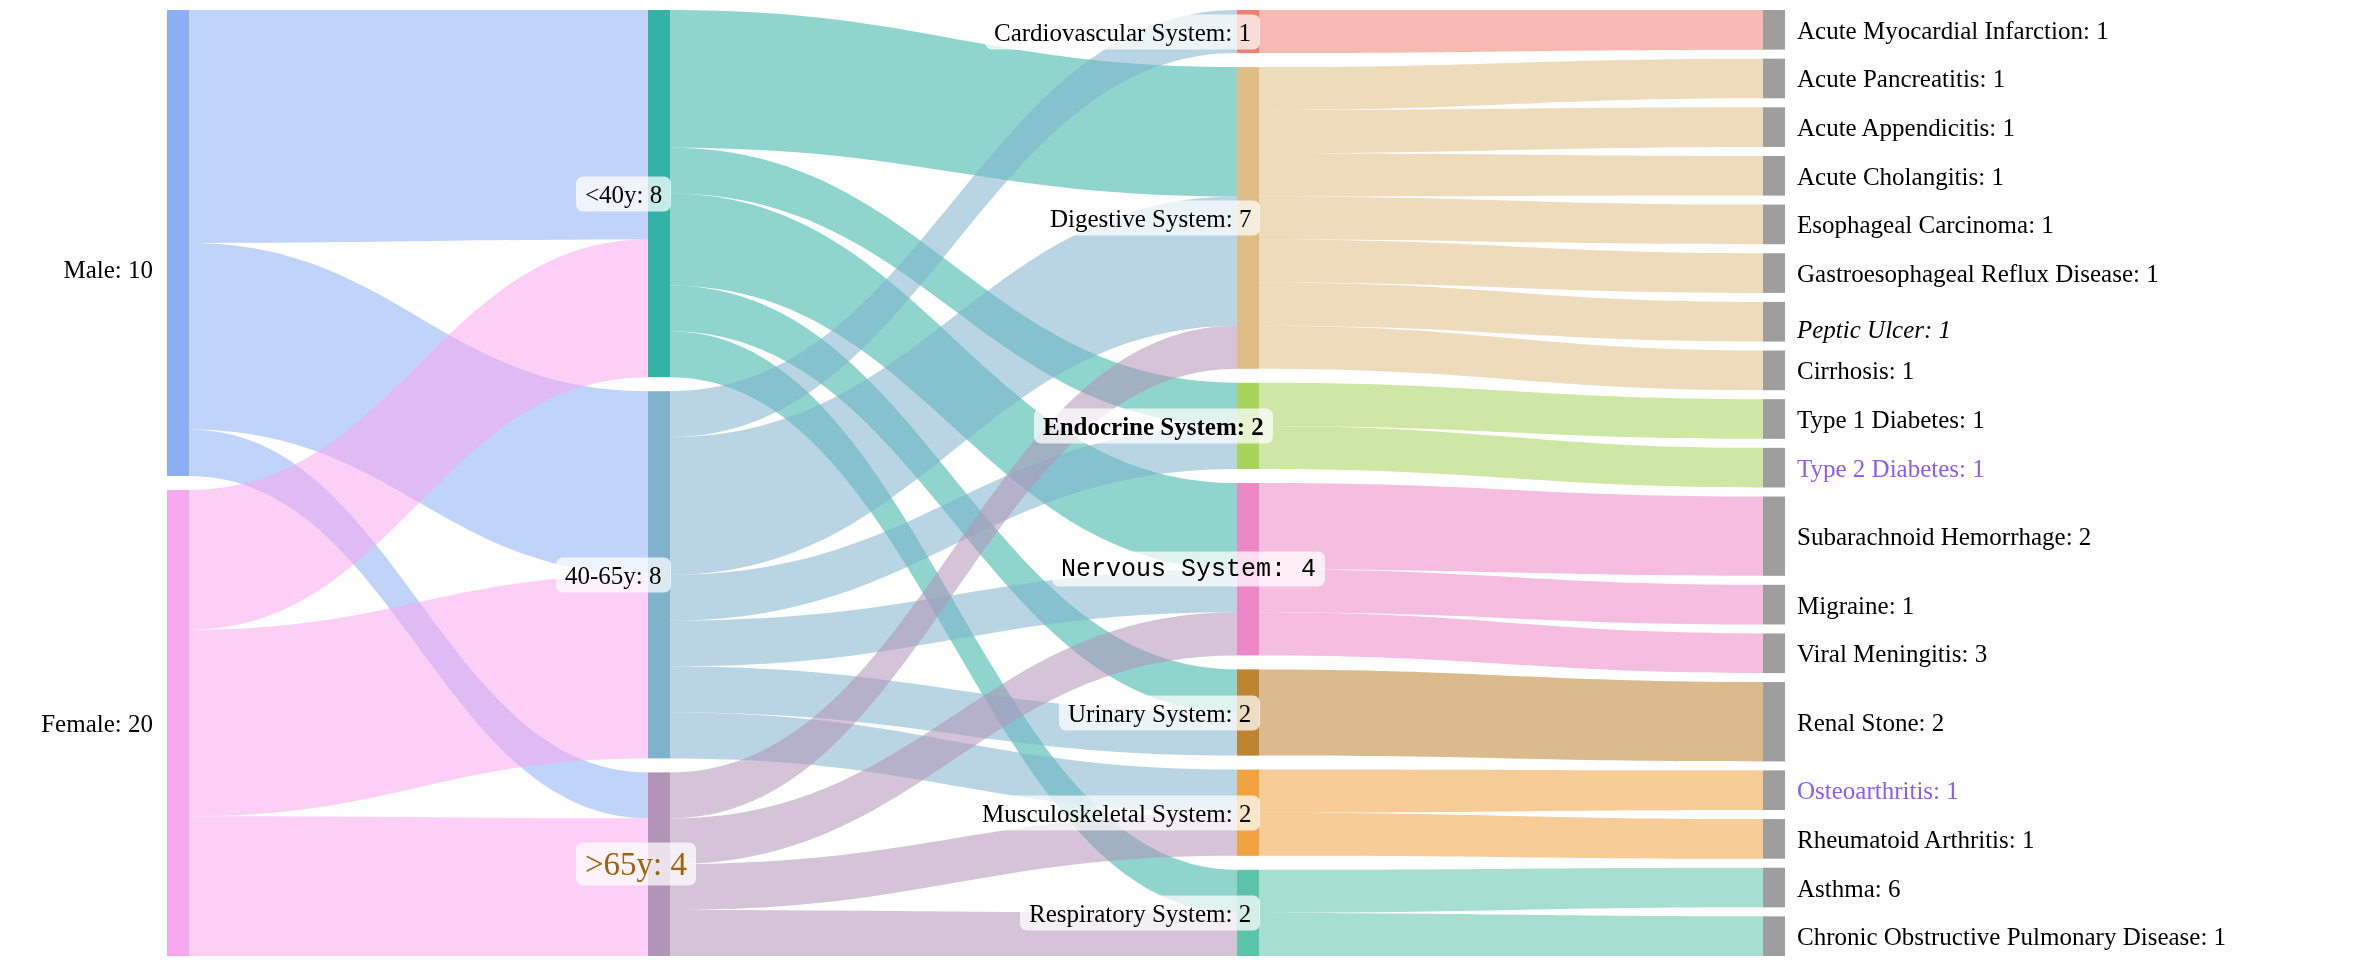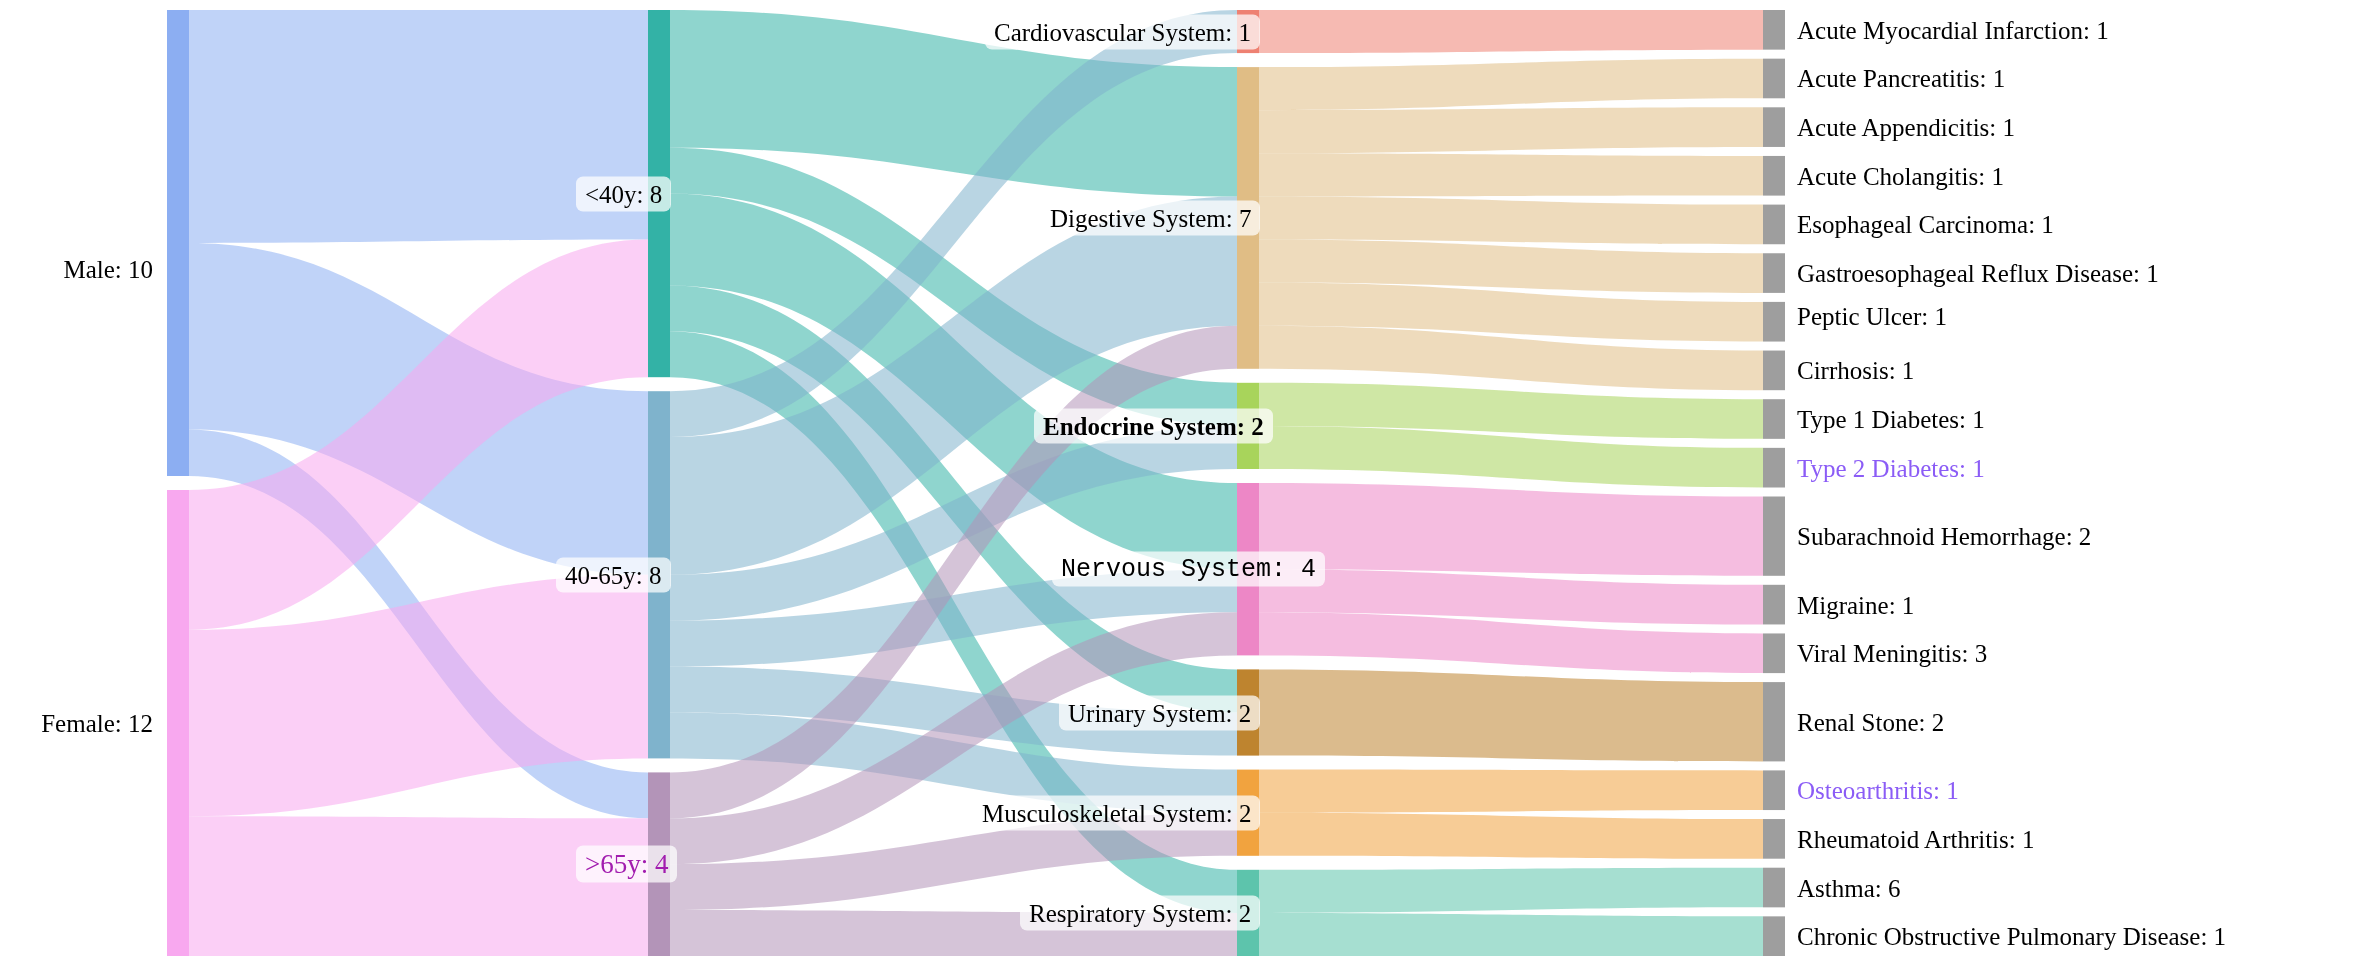--- a/index.html
+++ b/index.html
@@ -95,38 +95,38 @@
         <rect x="1763" y="633.4499999999998" width="22" height="39.65" fill="#9E9E9E"></rect>
         <rect x="1763" y="682.0999999999998" width="22" height="79.3" fill="#9E9E9E"></rect>
         <rect x="1763" y="770.3999999999997" width="22" height="39.65" fill="#9E9E9E"></rect>
         <rect x="1763" y="819.0499999999997" width="22" height="39.65" fill="#9E9E9E"></rect>
         <rect x="1763" y="867.6999999999997" width="22" height="39.65" fill="#9E9E9E"></rect>
         <rect x="1763" y="916.3499999999997" width="22" height="39.65" fill="#9E9E9E"></rect>
       </g>
   </svg>
   <div id="labels-layer">
       <div class="nodelabel plain" style="font-size: 25px; color: rgb(0, 0, 0); top: 243px; left: 0px; width: 153px; text-align: right; background: transparent; margin-top: 26px;">Male: 10</div>
-      <div class="nodelabel plain" style="font-size: 25px; color: rgb(0, 0, 0); top: 723px; left: 0px; width: 153px; text-align: right; background: transparent;">Female: 12</div>
+      <div class="nodelabel plain" style="font-size: 25px; color: rgb(0, 0, 0); top: 723px; left: 0px; width: 153px; text-align: right; background: transparent;">Female: 20</div>
       <div class="nodelabel" style="font-size: 25px; color: rgb(0, 0, 0); top: 193.6px; left: 576px; visibility: visible;">&lt;40y: 8</div>
       <div class="nodelabel" style="font-size: 25px; color: rgb(0, 0, 0); top: 574.8px; left: 556px; visibility: visible;">40-65y: 8</div>
-      <div class="nodelabel" style="font-size: 27px; color: #a21caf; top: 864.2px; left: 576px; visibility: visible; text-align: center;">&gt;65y: 4</div>
+      <div class="nodelabel" style="font-size: 33px; color: #a16207; top: 864.2px; left: 576px; visibility: visible; text-align: center;">&gt;65y: 4</div>
       <div class="nodelabel" style="font-size: 25px; color: rgb(0, 0, 0); top: 31.55px; left: 985px; visibility: visible;">Cardiovascular System: 1</div>
       <div class="nodelabel" style="font-size: 25px; color: rgb(0, 0, 0); top: 217.95px; left: 1041px; visibility: visible;">Digestive System: 7</div>
       <div class="nodelabel" style="font-size: 25px; color: rgb(0, 0, 0); top: 425.9px; left: 1034px; visibility: visible; font-weight: bold;">Endocrine System: 2</div>
       <div class="nodelabel" style="font-size: 25px; color: rgb(0, 0, 0); top: 569.2px; left: 1052px; visibility: visible; font-family: Liberation Mono, monospace;">Nervous System: 4</div>
       <div class="nodelabel" style="font-size: 25px; color: rgb(0, 0, 0); top: 712.5px; left: 1059px; visibility: visible;">Urinary System: 2</div>
       <div class="nodelabel" style="font-size: 25px; color: rgb(0, 0, 0); top: 812.7px; left: 973px; visibility: visible;">Musculoskeletal System: 2</div>
       <div class="nodelabel" style="font-size: 25px; color: rgb(0, 0, 0); top: 912.9px; left: 1020px; visibility: visible;">Respiratory System: 2</div>
       <div class="nodelabel right" style="font-size: 25px; color: rgb(0, 0, 0); top: 29.825px; left: 1797px; text-align: right;">Acute Myocardial Infarction: 1</div>
       <div class="nodelabel right" style="font-size: 25px; color: rgb(0, 0, 0); top: 78.475px; left: 1797px;">Acute Pancreatitis: 1</div>
       <div class="nodelabel right" style="font-size: 25px; color: rgb(0, 0, 0); top: 127.125px; left: 1797px;">Acute Appendicitis: 1</div>
       <div class="nodelabel right" style="font-size: 25px; color: rgb(0, 0, 0); top: 175.775px; left: 1797px;">Acute Cholangitis: 1</div>
       <div class="nodelabel right" style="font-size: 25px; color: rgb(0, 0, 0); top: 224.425px; left: 1797px;">Esophageal Carcinoma: 1</div>
       <div class="nodelabel right" style="font-size: 25px; color: rgb(0, 0, 0); top: 273.075px; left: 1797px;">Gastroesophageal Reflux Disease: 1</div>
-      <div class="nodelabel right" style="font-size: 25px; color: rgb(0, 0, 0); top: 316px; left: 1797px;">Peptic Ulcer: 1</div>
+      <div class="nodelabel right" style="font-size: 25px; color: rgb(0, 0, 0); top: 329px; left: 1797px; font-style: italic;">Peptic Ulcer: 1</div>
       <div class="nodelabel right" style="font-size: 25px; color: rgb(0, 0, 0); top: 370.375px; left: 1797px;">Cirrhosis: 1</div>
       <div class="nodelabel right" style="font-size: 25px; color: rgb(0, 0, 0); top: 419.025px; left: 1797px;">Type 1 Diabetes: 1</div>
       <div class="nodelabel right" style="font-size: 25px; color: #8b5cf6; top: 467.675px; left: 1797px;">Type 2 Diabetes: 1</div>
       <div class="nodelabel right" style="font-size: 25px; color: rgb(0, 0, 0); top: 536.15px; left: 1797px;">Subarachnoid Hemorrhage: 2</div>
       <div class="nodelabel right" style="font-size: 25px; color: rgb(0, 0, 0); top: 604.625px; left: 1797px;">Migraine: 1</div>
       <div class="nodelabel right" style="font-size: 25px; color: rgb(0, 0, 0); top: 653.275px; left: 1797px;">Viral Meningitis: 3</div>
       <div class="nodelabel right" style="font-size: 25px; color: rgb(0, 0, 0); top: 721.75px; left: 1797px;">Renal Stone: 2</div>
       <div class="nodelabel right" style="font-size: 25px; color: #8b5cf6; top: 790.225px; left: 1797px;">Osteoarthritis: 1</div>
       <div class="nodelabel right" style="font-size: 25px; color: rgb(0, 0, 0); top: 838.875px; left: 1797px;">Rheumatoid Arthritis: 1</div>
       <div class="nodelabel right" style="font-size: 25px; color: rgb(0, 0, 0); top: 887.525px; left: 1797px;">Asthma: 6</div>

